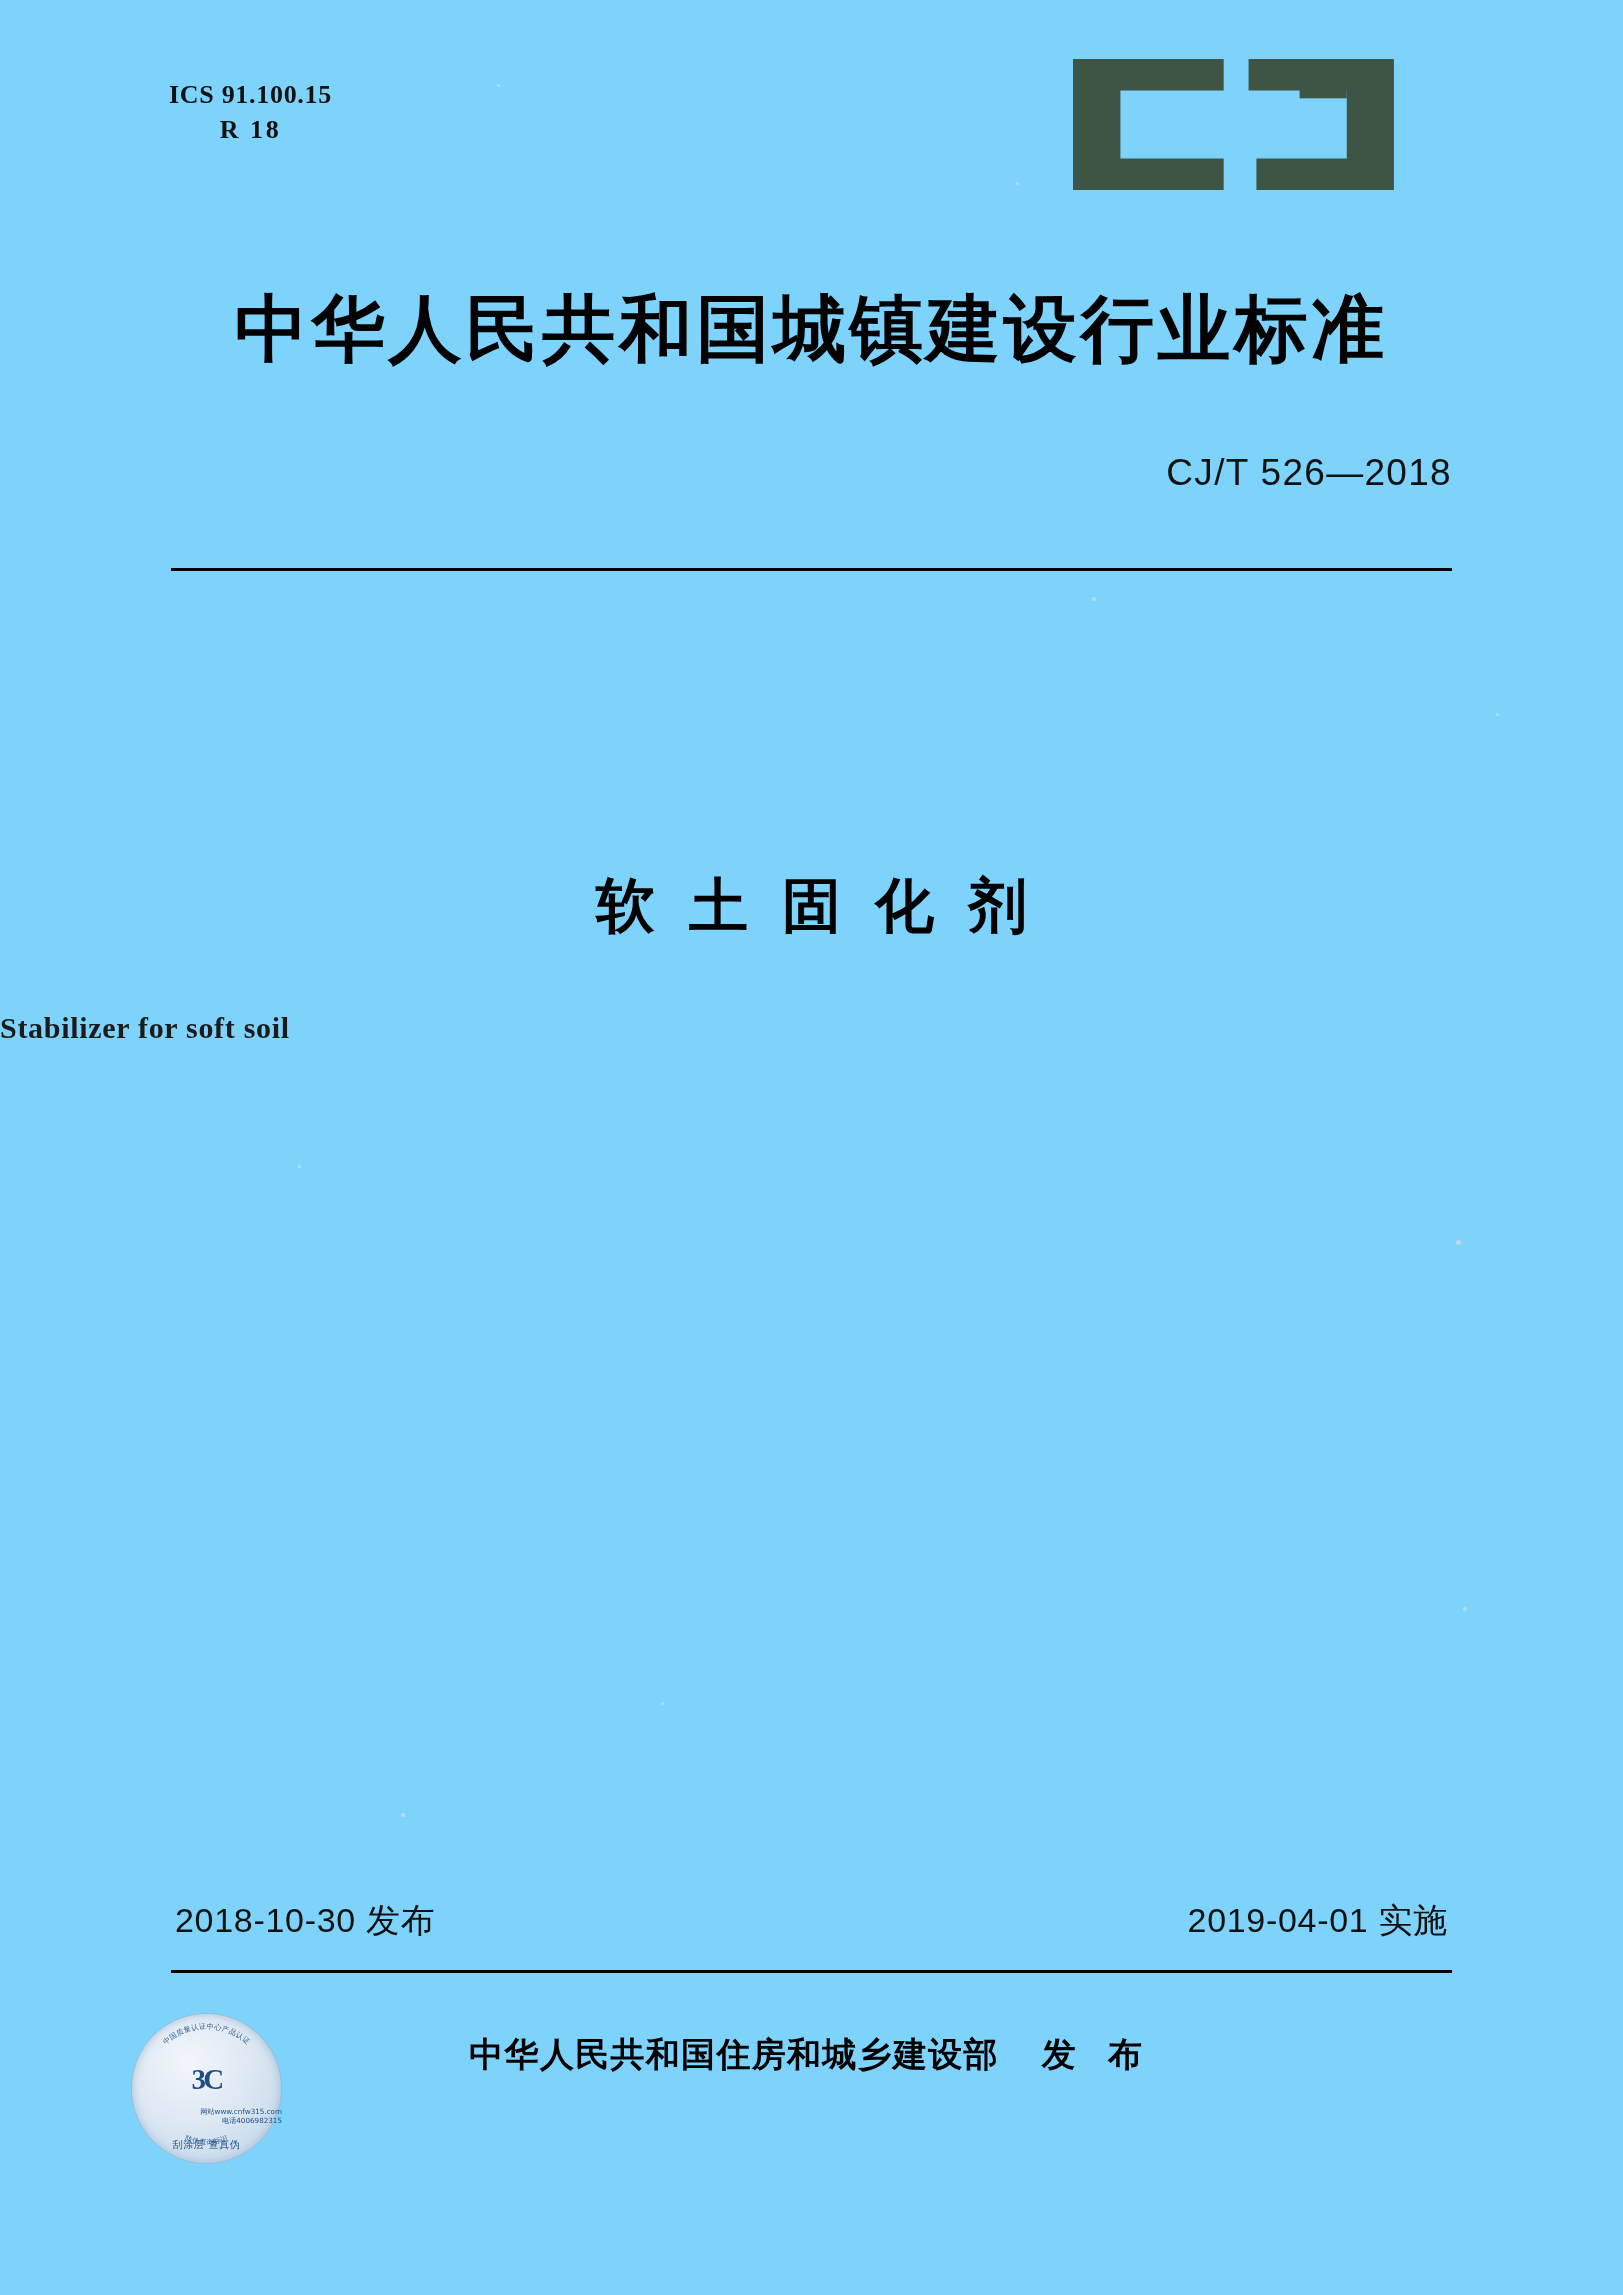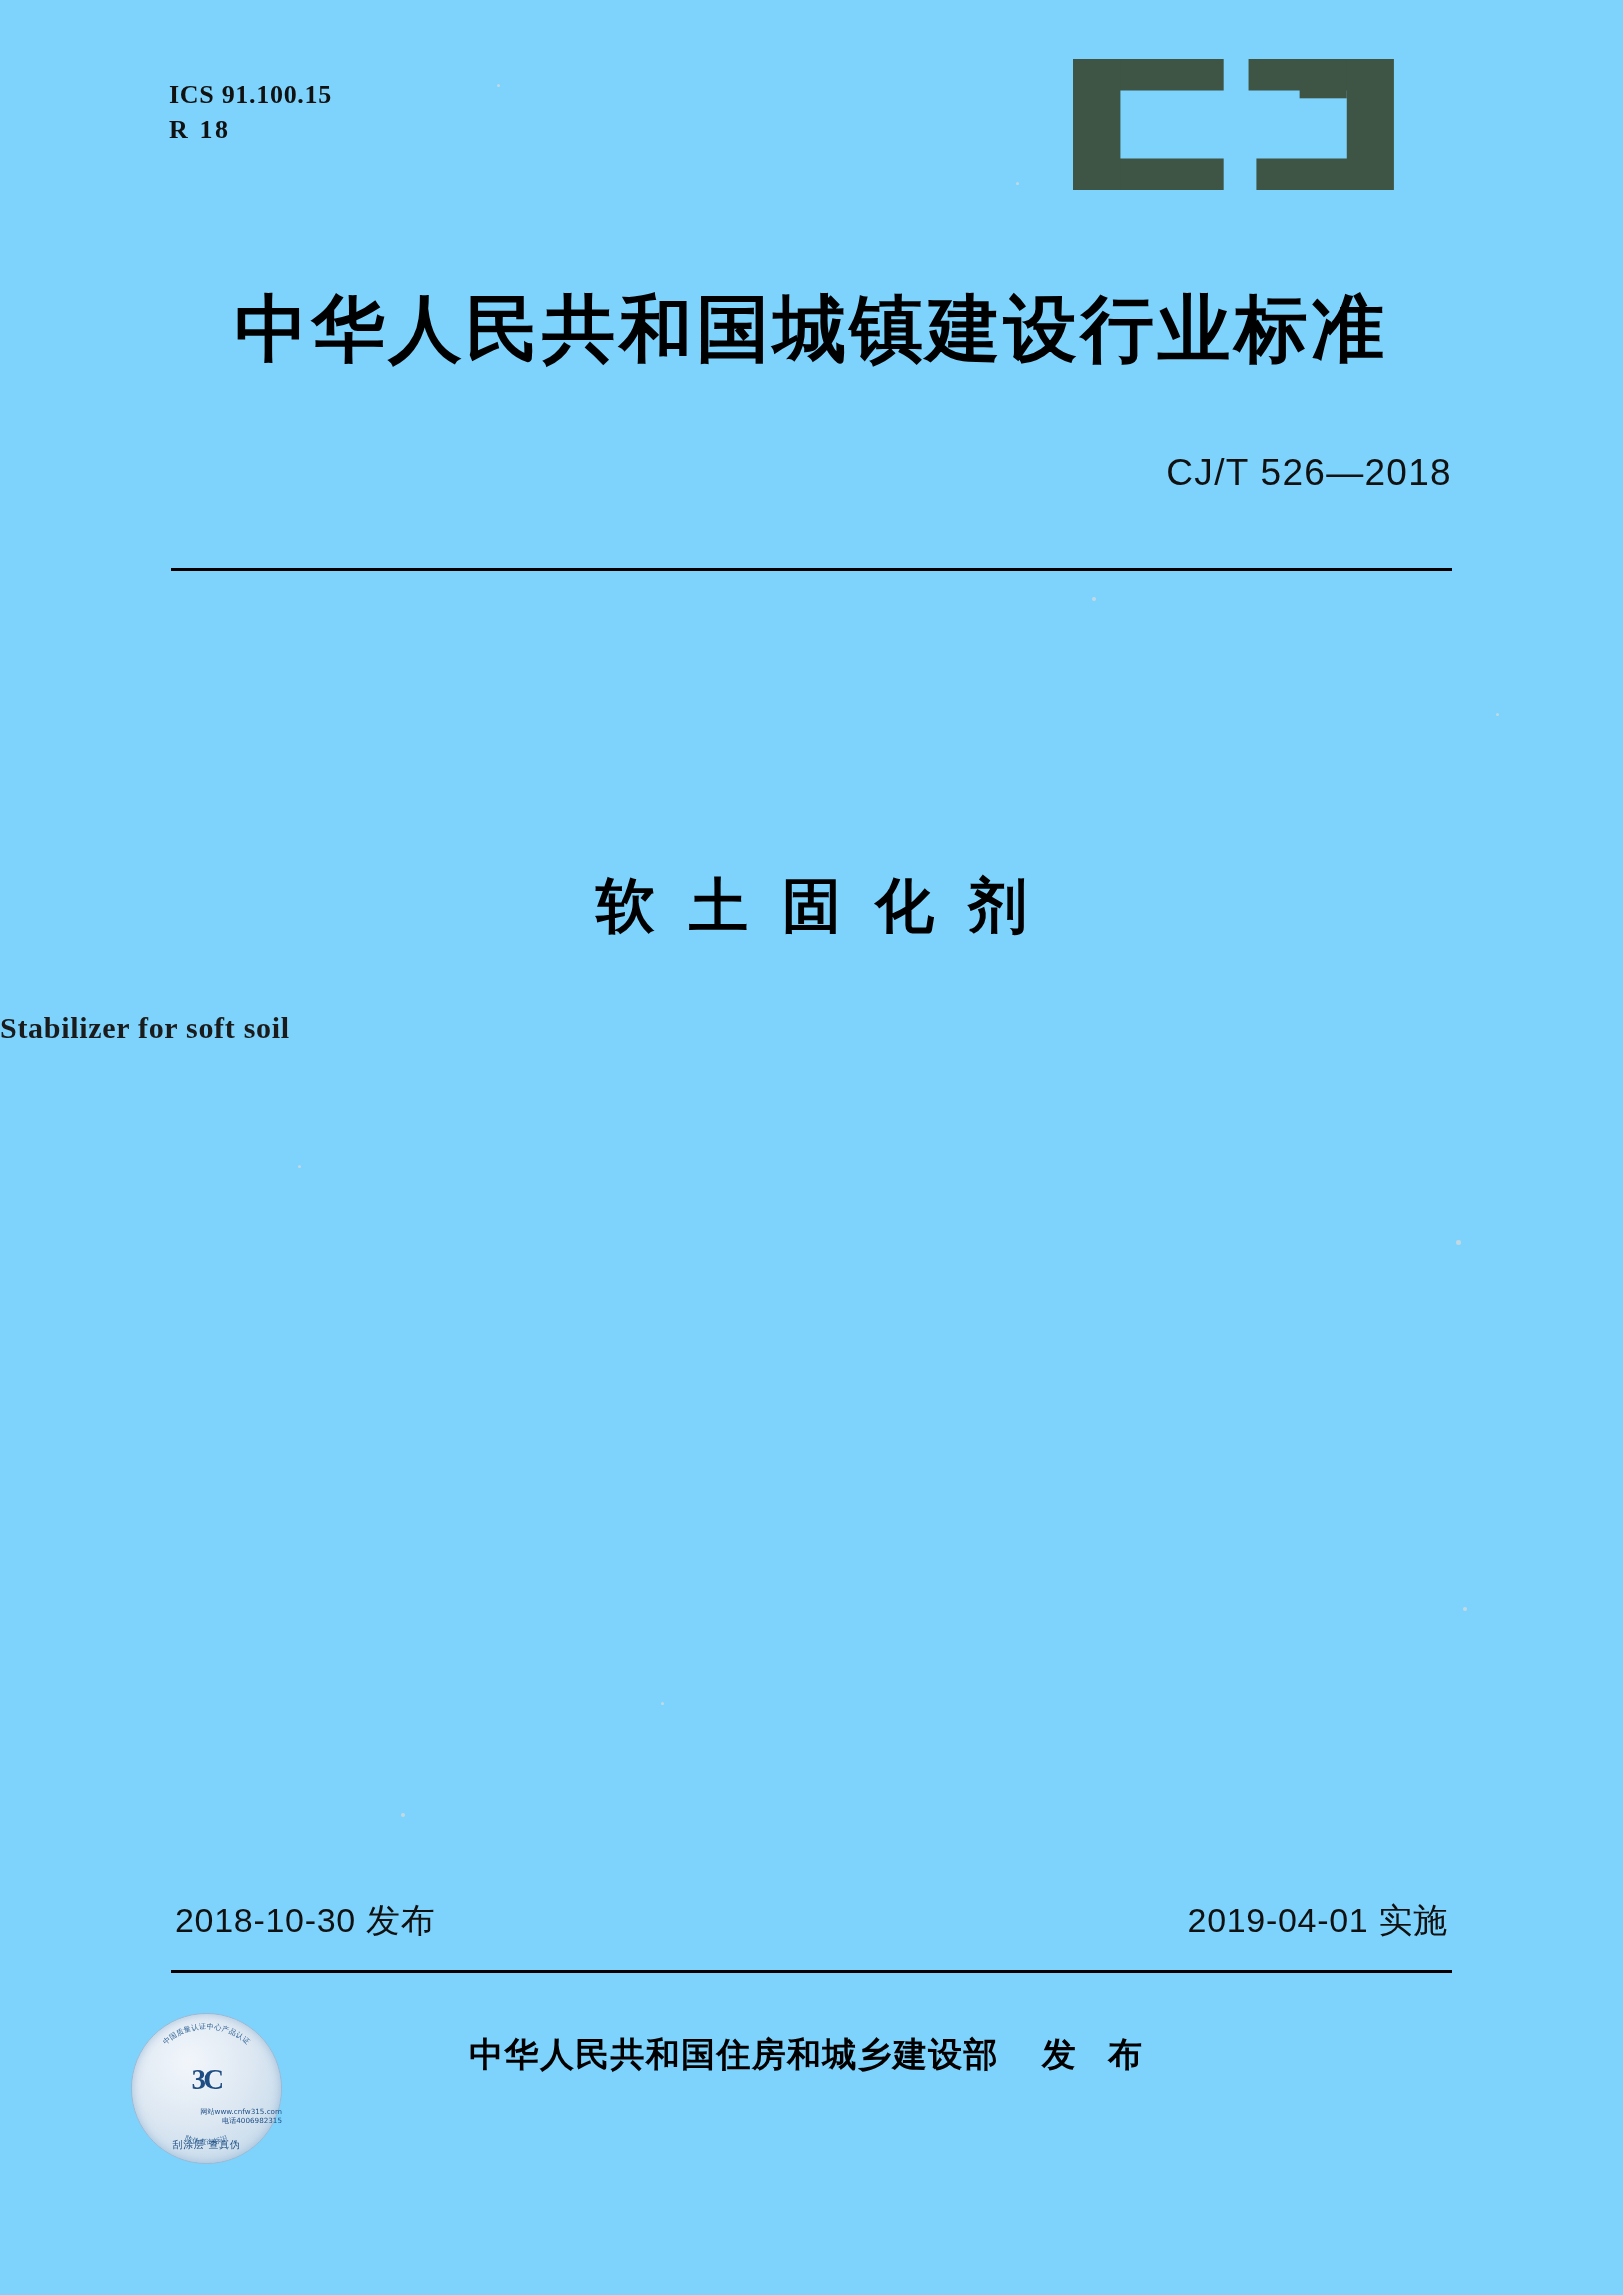--- a/index.html
+++ b/index.html
@@ -28,20 +28,21 @@
     top: 77px;
     font-family: "Liberation Serif", serif;
     font-weight: bold;
     font-size: 26px;
     line-height: 1.35;
     letter-spacing: 0.7px;
     color: #111;
   }
   .ics-line2 {
     letter-spacing: 2.6px;
+    text-align: center;
   }
 
   
   .cj-logo {
     position: absolute;
     left: 1060px;
     top: 59px;
     width: 347px;
     height: 131px;
   }

